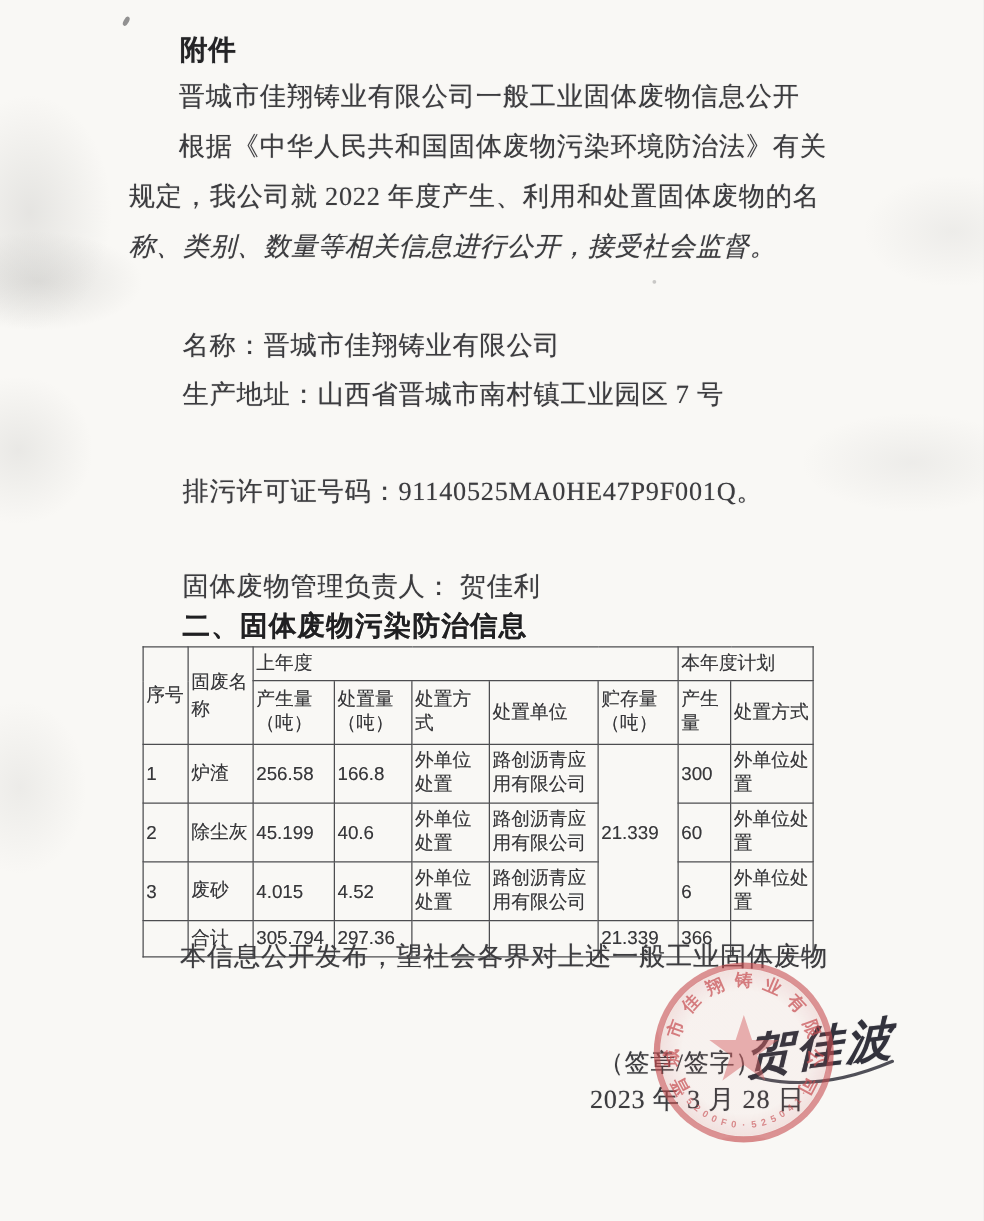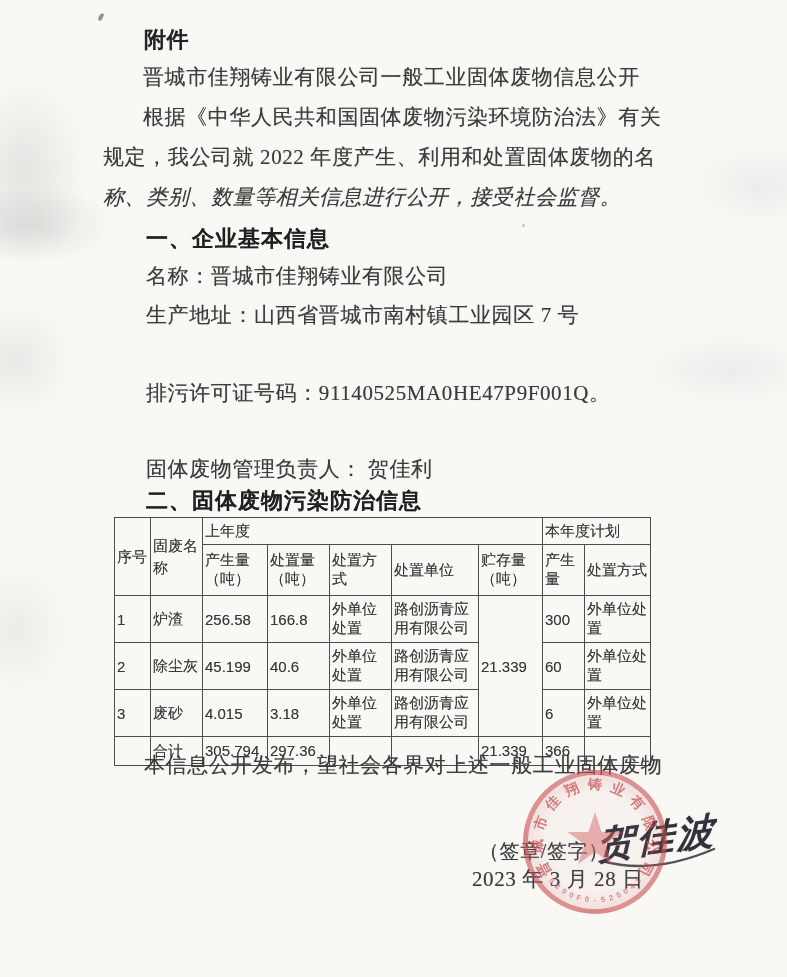--- a/index.html
+++ b/index.html
@@ -93,21 +93,20 @@
   <div class="smudge sm6"></div>
   <div class="speck sp1"></div>
   <div class="speck sp2"></div>
 
   <div class="line attach" style="left:107px;top:27px;padding-left:37px;">附件</div>
   <div class="line" style="left:143px;top:64px;">晋城市佳翔铸业有限公司一般工业固体废物信息公开</div>
   <div class="line" style="left:143px;top:104px;">根据《中华人民共和国固体废物污染环境防治法》有关</div>
   <div class="line" style="left:103px;top:144px;">规定，我公司就 2022 年度产生、利用和处置固体废物的名</div>
   <div class="line" style="left:103px;top:184px;font-style:italic;">称、类别、数量等相关信息进行公开，接受社会监督。</div>
 
-  <div class="line heading" style="left:146px;top:226px;">一、企业基本信息</div>
   <div class="line" style="left:146px;top:263px;">名称：晋城市佳翔铸业有限公司</div>
   <div class="line" style="left:146px;top:302px;">生产地址：山西省晋城市南村镇工业园区 7 号</div>
   <div class="line" style="left:146px;top:380px;">排污许可证号码：91140525MA0HE47P9F001Q。</div>
   <div class="line" style="left:146px;top:456px;">固体废物管理负责人： 贺佳利</div>
 
   <div class="line heading" style="left:146px;top:488px;">二、固体废物污染防治信息</div>
 
   <table class="waste">
     <colgroup>
       <col style="width:36px">
@@ -154,21 +153,21 @@
       <td class="num">40.6</td>
       <td>外单位处置</td>
       <td>路创沥青应用有限公司</td>
       <td class="num">60</td>
       <td>外单位处置</td>
     </tr>
     <tr class="dr">
       <td class="num">3</td>
       <td>废砂</td>
       <td class="num">4.015</td>
-      <td class="num">3.18</td>
+      <td class="num">4.52</td>
       <td>外单位处置</td>
       <td>路创沥青应用有限公司</td>
       <td class="num">6</td>
       <td>外单位处置</td>
     </tr>
     <tr class="tr2">
       <td></td>
       <td>合计</td>
       <td class="num">305.794</td>
       <td class="num">297.36</td>

